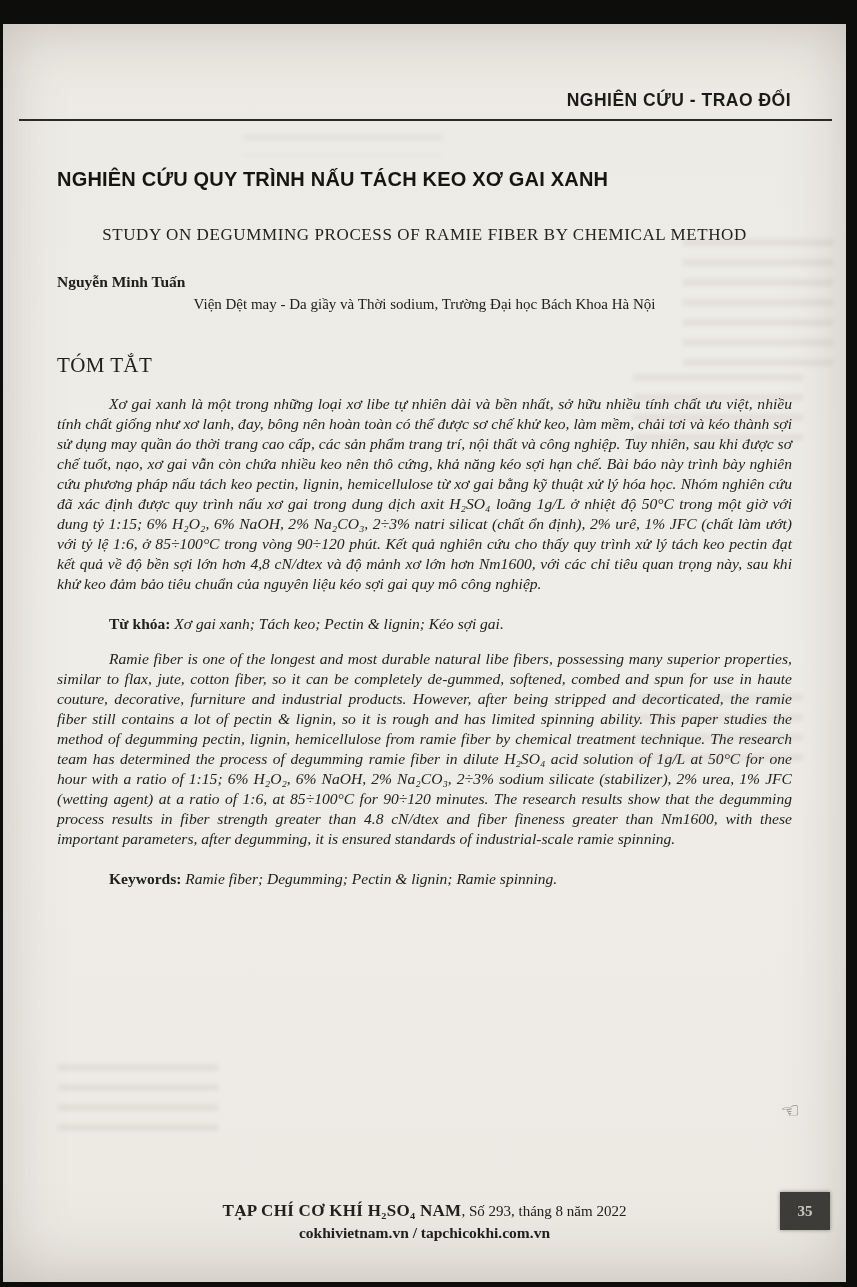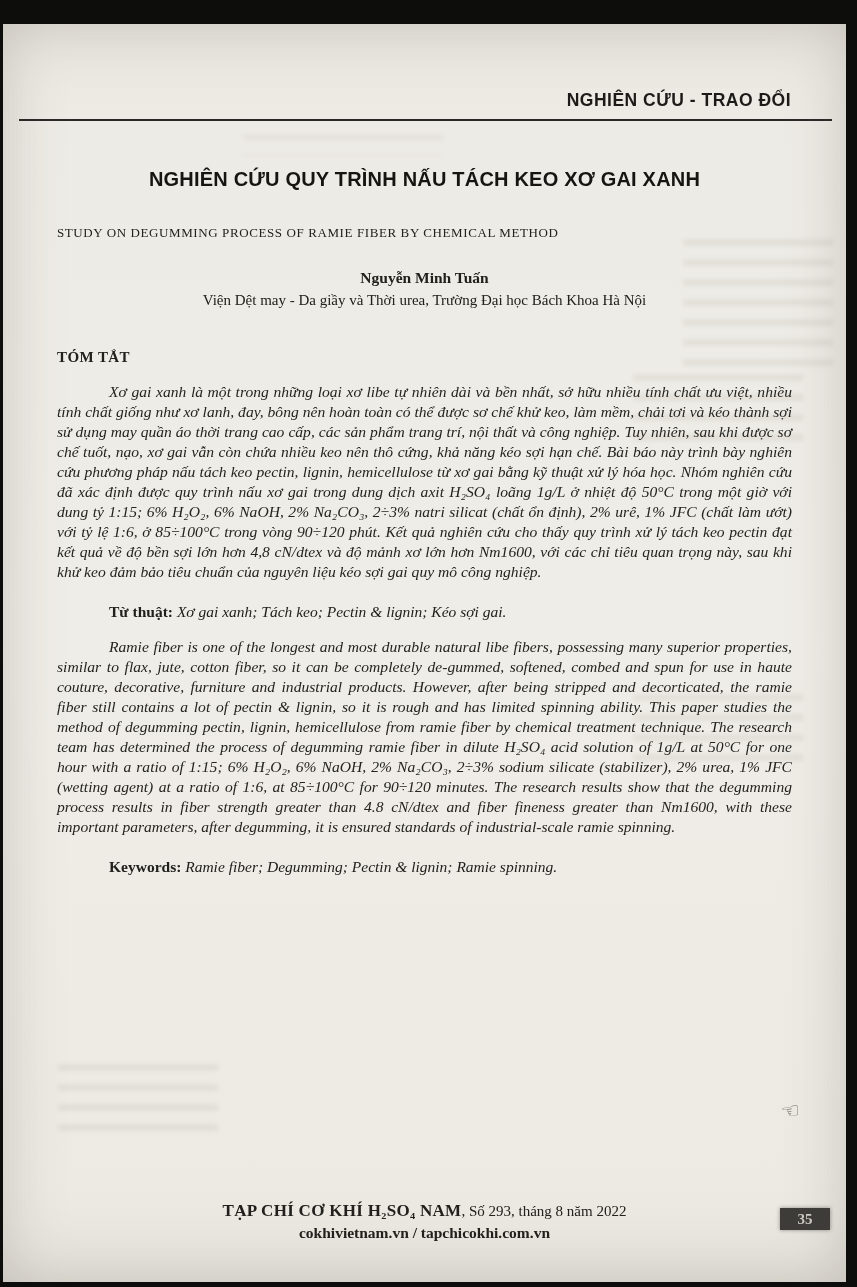--- a/index.html
+++ b/index.html
@@ -47,51 +47,49 @@
   .header-rule {
     height: 2px;
     background: #2a2927;
     margin: 8px 14px 0 16px;
   }
 
   .content { padding: 0 54px; }
 
   .title-vi {
     margin: 42px 0 0 0;
-    text-align: center;
     font-family: "Liberation Sans", sans-serif;
     font-weight: bold;
     font-size: 20px;
     line-height: 32px;
     color: #161512;
     letter-spacing: 0.2px;
   }
   .title-en {
     margin-top: 30px;
-    text-align: left;
-    font-size: 13px;
+    text-align: center;
+    font-size: 17px;
     letter-spacing: 0.6px;
     color: #23221f;
   }
   .author {
     margin-top: 28px;
-    text-align: center;
     font-weight: bold;
     font-size: 15.5px;
   }
   .affiliation {
     margin-top: 5px;
     text-align: center;
     font-size: 15px;
   }
 
   .section-heading {
     margin-top: 40px;
-    font-weight: bold;
-    font-size: 15px;
+    font-weight: normal;
+    font-size: 21px;
     letter-spacing: 0.4px;
   }
   .abstract-body {
     margin-top: 16px;
     font-style: italic;
     font-size: 15.6px;
     line-height: 20px;
     text-align: justify;
     text-indent: 52px;
     color: #24231f;
@@ -118,21 +116,21 @@
   }
   .footer-journal { margin-top: 4px; font-size: 15px; }
   .footer-journal .journal-name { font-weight: bold; font-size: 17px; letter-spacing: 0.3px; }
   .footer-site { margin-top: 3px; font-weight: bold; font-size: 15.5px; }
 
   .page-number-box {
     position: absolute;
     right: 16px;
     bottom: 52px;
     width: 50px;
-    height: 22px;
+    height: 38px;
     background: #3d3c39;
     color: #ccc9c2;
     font-family: "Liberation Serif", serif;
     font-weight: bold;
     font-size: 15px;
     display: flex;
     align-items: center;
     justify-content: center;
     box-shadow: 0 0 4px rgba(0,0,0,0.4);
   }
@@ -166,28 +164,28 @@
     <div class="content">
 
       <h1 class="title-vi">
         <span style="display:block">NGHIÊN CỨU QUY TRÌNH NẤU TÁCH KEO XƠ GAI XANH</span>
       </h1>
 
       <div class="title-en">STUDY ON DEGUMMING PROCESS OF RAMIE FIBER BY CHEMICAL METHOD</div>
 
       <div class="author">Nguyễn Minh Tuấn</div>
 
-      <div class="affiliation">Viện Dệt may - Da giầy và Thời urea, Trường Đại học Bách Khoa Hà Nội</div>
+      <div class="affiliation">Viện Dệt may - Da giầy và Thời sodium, Trường Đại học Bách Khoa Hà Nội</div>
 
       <div class="section-heading">TÓM TẮT</div>
 
       <p class="abstract-body">Xơ gai xanh là một trong những loại xơ libe tự nhiên dài và bền nhất, sở hữu nhiều tính chất ưu việt, nhiều tính chất giống như xơ lanh, đay, bông nên hoàn toàn có thể được sơ chế khử keo, làm mềm, chải tơi và kéo thành sợi sử dụng may quần áo thời trang cao cấp, các sản phẩm trang trí, nội thất và công nghiệp. Tuy nhiên, sau khi được sơ chế tuốt, nạo, xơ gai vẫn còn chứa nhiều keo nên thô cứng, khả năng kéo sợi hạn chế. Bài báo này trình bày nghiên cứu phương pháp nấu tách keo pectin, lignin, hemicellulose từ xơ gai bằng kỹ thuật xử lý hóa học. Nhóm nghiên cứu đã xác định được quy trình nấu xơ gai trong dung dịch axit H₂SO₄ loãng 1g/L ở nhiệt độ 50°C trong một giờ với dung tỷ 1:15; 6% H₂O₂, 6% NaOH, 2% Na₂CO₃, 2÷3% natri silicat (chất ổn định), 2% urê, 1% JFC (chất làm ướt) với tỷ lệ 1:6, ở 85÷100°C trong vòng 90÷120 phút. Kết quả nghiên cứu cho thấy quy trình xử lý tách keo pectin đạt kết quả về độ bền sợi lớn hơn 4,8 cN/dtex và độ mảnh xơ lớn hơn Nm1600, với các chỉ tiêu quan trọng này, sau khi khử keo đảm bảo tiêu chuẩn của nguyên liệu kéo sợi gai quy mô công nghiệp.</p>
 
       <div class="keywords-line">
-        <span class="kw-label">Từ thuật:</span><span class="kw-text"> Xơ gai xanh; Tách keo; Pectin &amp; lignin; Kéo sợi gai.</span>
+        <span class="kw-label">Từ khóa:</span><span class="kw-text"> Xơ gai xanh; Tách keo; Pectin &amp; lignin; Kéo sợi gai.</span>
       </div>
 
 
       <p class="abstract-body">Ramie fiber is one of the longest and most durable natural libe fibers, possessing many superior properties, similar to flax, jute, cotton fiber, so it can be completely de-gummed, softened, combed and spun for use in haute couture, decorative, furniture and industrial products. However, after being stripped and decorticated, the ramie fiber still contains a lot of pectin &amp; lignin, so it is rough and has limited spinning ability. This paper studies the method of degumming pectin, lignin, hemicellulose from ramie fiber by chemical treatment technique. The research team has determined the process of degumming ramie fiber in dilute H₂SO₄ acid solution of 1g/L at 50°C for one hour with a ratio of 1:15; 6% H₂O₂, 6% NaOH, 2% Na₂CO₃, 2÷3% sodium silicate (stabilizer), 2% urea, 1% JFC (wetting agent) at a ratio of 1:6, at 85÷100°C for 90÷120 minutes. The research results show that the degumming process results in fiber strength greater than 4.8 cN/dtex and fiber fineness greater than Nm1600, with these important parameters, after degumming, it is ensured standards of industrial-scale ramie spinning.</p>
 
       <div class="keywords-line">
         <span class="kw-label">Keywords:</span><span class="kw-text"> Ramie fiber; Degumming; Pectin &amp; lignin; Ramie spinning.</span>
       </div>
 
     </div>

